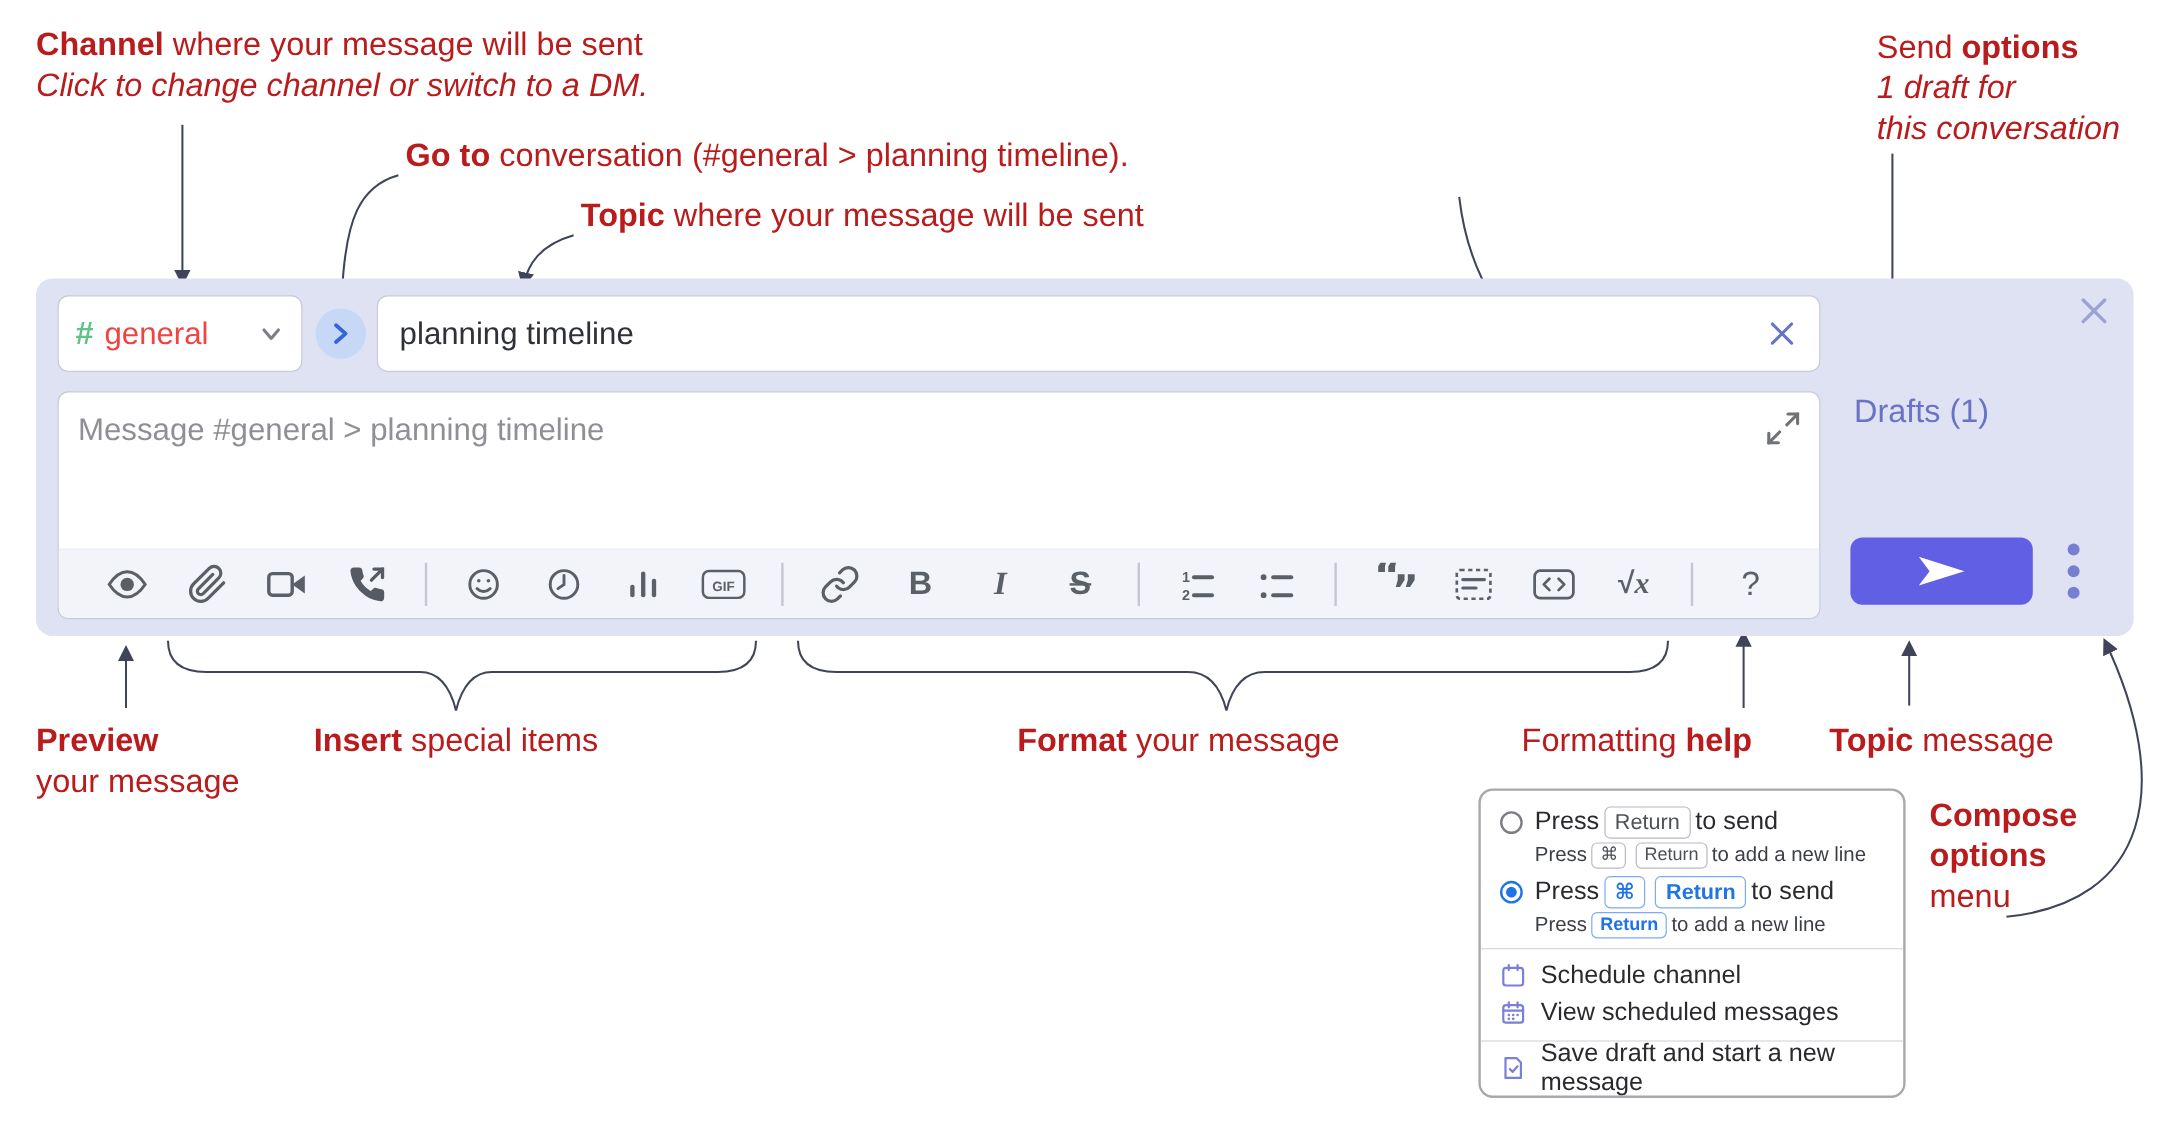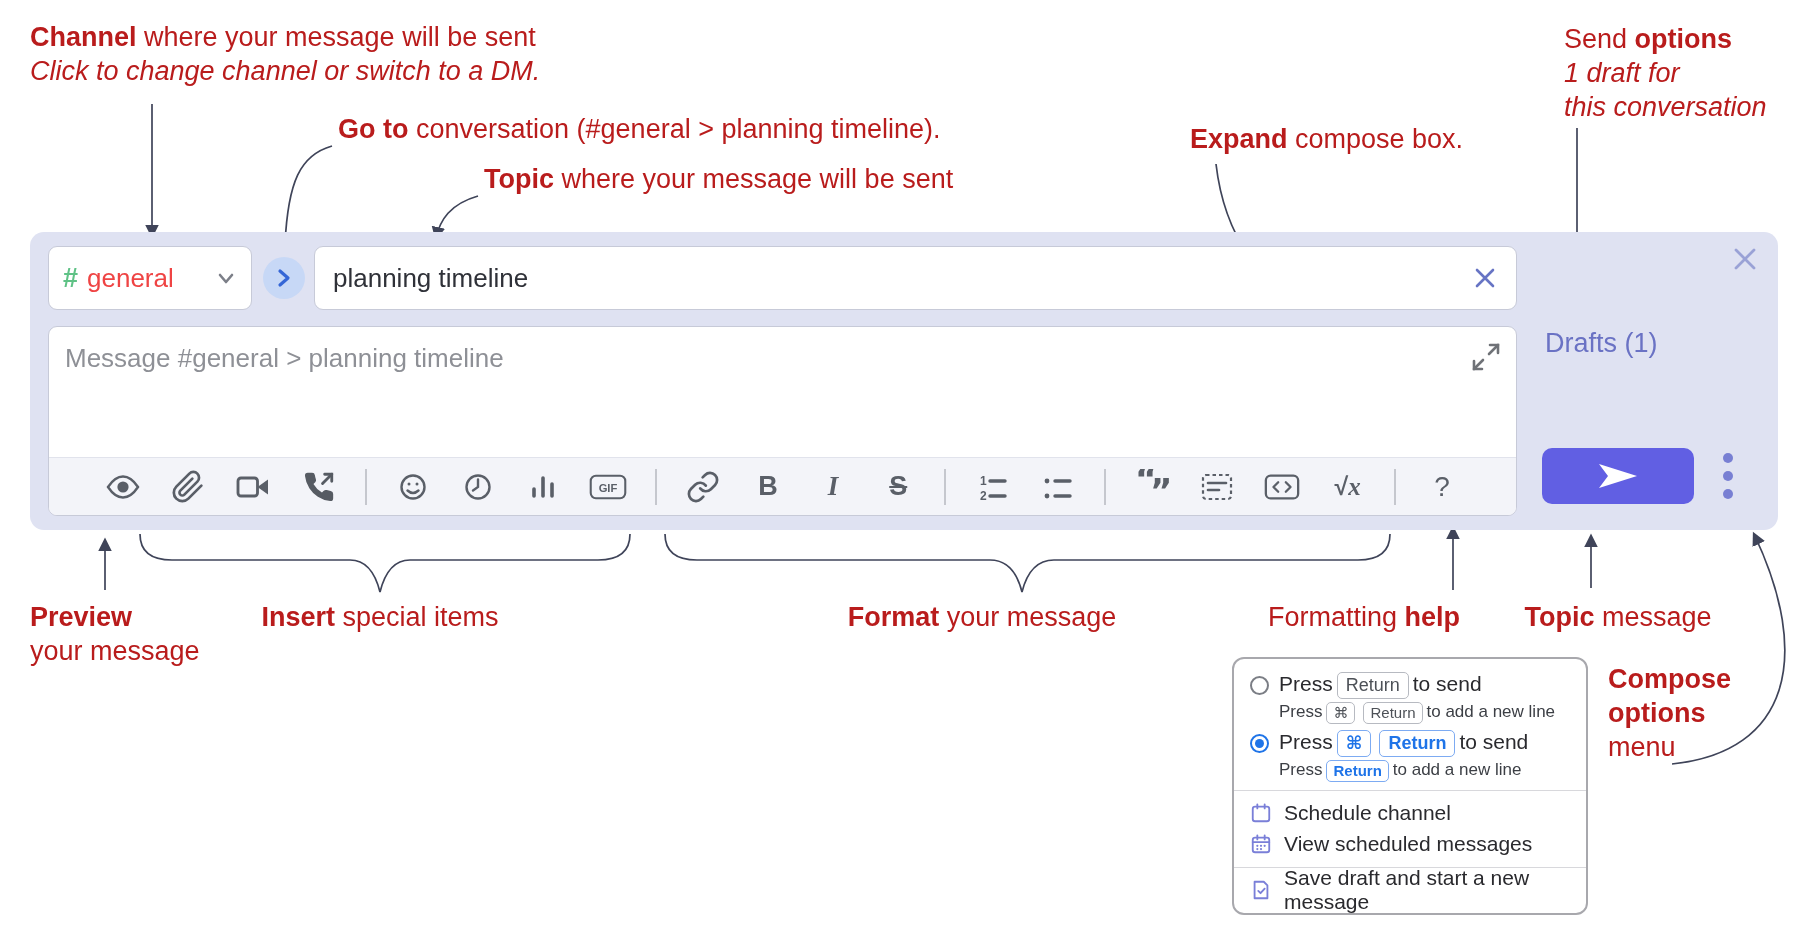--- a/index.html
+++ b/index.html
@@ -15,21 +15,21 @@
   #channel-btn{left:18px;top:14px;width:204px;height:64px;display:flex;align-items:center;padding:0 14px;gap:9px;}
   #channel-btn .hash{font-size:27px;font-weight:700;}
   #channel-btn .nm{font-size:26px;color:#ef4444;}
   #goto-btn{position:absolute;left:233px;top:25px;width:42px;height:42px;border-radius:50%;background:#c7d8f6;display:flex;align-items:center;justify-content:center;}
   #topic-box{left:284px;top:14px;width:1203px;height:64px;display:flex;align-items:center;padding:0 18px;}
   #topic-box .tv{font-size:26px;color:#2f3138;flex:1;}
   #msg-box{left:18px;top:94px;width:1469px;height:190px;}
   #msg-ph{position:absolute;left:16px;top:16px;font-size:26px;color:#8e9096;text-align:right;}
   #expand-btn{position:absolute;right:14px;top:14px;width:32px;height:32px;}
   #toolbar{position:absolute;left:0;bottom:0;width:100%;height:58px;background:#f3f4f9;border-top:1px solid #e1e3ec;
-           border-radius:0 0 8px 8px;box-sizing:border-box;display:flex;align-items:center;justify-content:space-between;padding:0 55px;}
+           border-radius:0 0 8px 8px;box-sizing:border-box;display:flex;align-items:center;justify-content:space-between;padding:0 38px;}
   .tb{width:38px;height:40px;display:flex;align-items:center;justify-content:center;color:#5a5f68;}
   .tb svg{display:block;}
   .tbx{font-size:27px;font-weight:700;color:#5a5f68;}
   .tdiv{width:2px;height:36px;background:#c5c7ce;}
   #drafts{position:absolute;left:1515px;top:96px;font-size:27px;color:#6a72c4;}
   #send-btn{position:absolute;left:1512px;top:216px;width:152px;height:56px;background:#615fe3;border-radius:10px;display:flex;align-items:center;justify-content:center;}
   #dots-btn{position:absolute;left:1686px;top:214px;width:24px;height:60px;display:flex;flex-direction:column;align-items:center;justify-content:center;gap:8px;}
   #dots-btn i{width:10px;height:10px;border-radius:50%;background:#787fd3;}
   #close-btn{position:absolute;right:18px;top:12px;width:30px;height:30px;}
   
@@ -80,23 +80,20 @@
   </div>
 
   <div class="ann" style="left:338px;top:112px;">
     <span class="b">Go to</span><span> conversation (#general &gt; planning timeline).</span>
   </div>
 
   <div class="ann" style="left:484px;top:162px;">
     <span class="b">Topic</span><span> where your message will be sent</span>
   </div>
 
-  <div class="ann" style="left:1190px;top:122px;">
-    <span class="b">Expand</span><span> compose box.</span>
-  </div>
 
   <div class="ann" style="left:1564px;top:22px;">
     <div><span>Send </span><span class="b">options</span></div>
     <div class="it">1 draft for</div>
     <div class="it">this conversation</div>
   </div>
 
   <div id="compose">
 
     <div class="whitebox" id="channel-btn">

